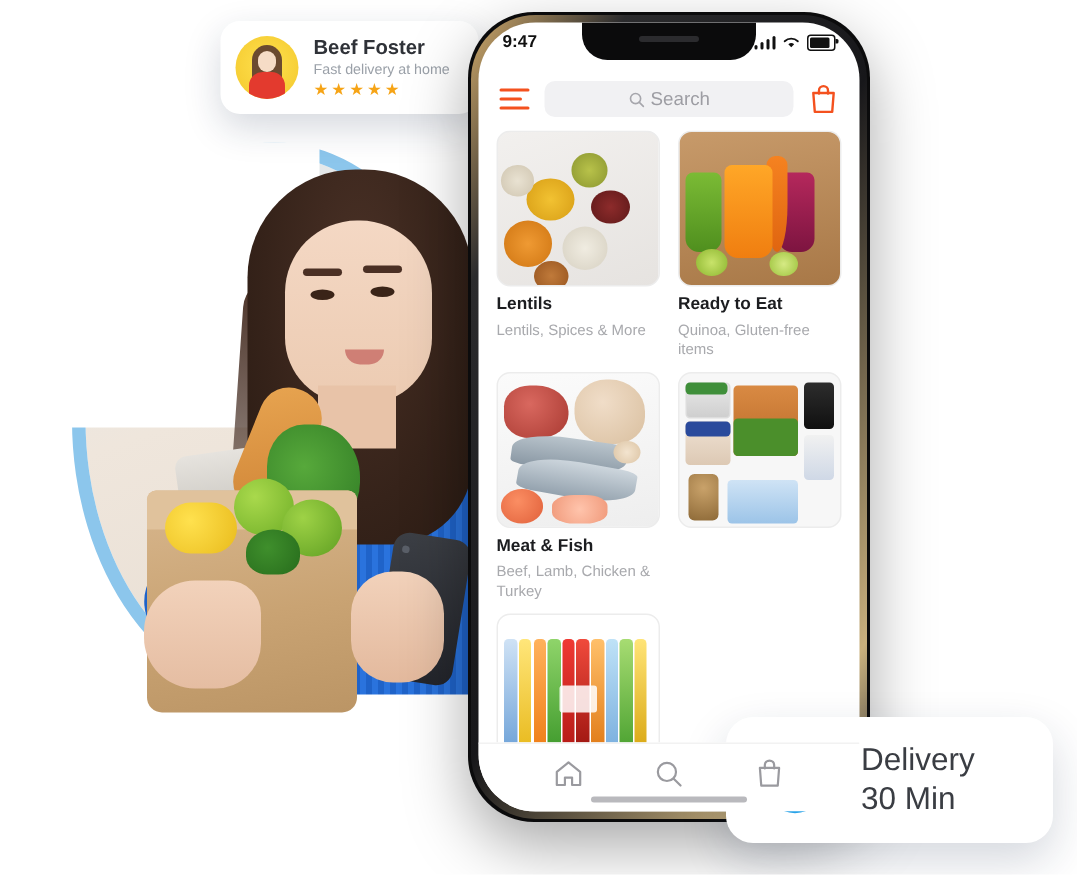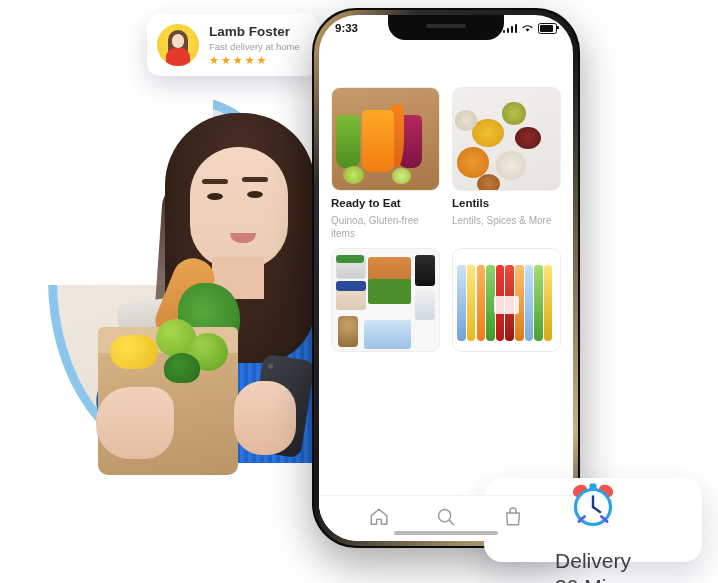--- a/index.html
+++ b/index.html
@@ -88,21 +88,21 @@
   .av-face{position:absolute;left:15px;top:10px;width:12px;height:14px;background:#f6dcc6;border-radius:6px;}
   .av-body{position:absolute;left:9px;top:24px;width:24px;height:20px;
      background:#e33a2e;border-radius:9px 9px 0 0;}
   .u-name{font-size:13.5px;font-weight:700;color:#2f3238;line-height:1.2;}
   .u-sub{font-size:9.5px;color:#9aa0a8;margin-top:1px;line-height:1.2;}
   .stars{margin-top:3px;display:flex;gap:2px;color:#F6A416;font-size:11px;line-height:1;}
 
   
   .badge-time{position:absolute;left:484px;top:478px;width:218px;height:84px;
      background:#fff;border-radius:18px;box-shadow:0 12px 30px rgba(20,40,70,.18);
-     display:flex;align-items:center;padding:0 20px;box-sizing:border-box;gap:18px;flex-direction:column;}
+     display:flex;align-items:center;padding:0 20px;box-sizing:border-box;gap:18px;}
   .clock{width:52px;height:52px;position:relative;flex:0 0 52px;}
   .bt-title{font-size:21px;color:#3a3d43;line-height:1.25;}
   .bt-sub{font-size:21px;color:#3a3d43;line-height:1.25;}
 
   
   .phone{position:absolute;left:312px;top:8px;width:268px;height:540px;
      background:#0b0b0c;border-radius:44px;box-shadow:0 16px 42px rgba(0,0,0,.34);
      padding:8px;box-sizing:border-box;}
   .phone-edge{position:absolute;inset:2px;border-radius:43px;
      background:linear-gradient(120deg,#cfa96a 0%,#2b2b2d 18%,#17171a 50%,#c9b07d 88%,#3a3a3c 100%);}
@@ -268,87 +268,120 @@
   </div>
 
 
   <div class="card-user">
     <div class="avatar">
       <div class="av-hair"></div>
         <div class="av-face"></div>
         <div class="av-body"></div>
     </div>
     <div>
-      <div class="u-name">Lamb Foster</div>
+      <div class="u-name">Beef Foster</div>
       <div class="u-sub">Fast delivery at home</div>
       <div class="stars">
         <span>★</span>
         <span>★</span>
         <span>★</span>
         <span>★</span>
         <span>★</span>
       </div>
     </div>
   </div>
 
   <div class="phone">
     <div class="phone-edge"></div>
     <div class="phone-inner">
       <div class="notch">
           <div class="spk"></div>
         </div>
 
       <div class="statusbar">
-        <div class="clock-txt">9:33</div>
+        <div class="clock-txt">9:47</div>
         <div class="sb-right">
           <div class="bars">
               <i></i>
               <i></i>
               <i></i>
               <i></i>
             </div>
           <svg width="13" height="10" viewBox="0 0 16 12">
             <path d="M8 10.4 L5.6 7.8 A3.6 3.6 0 0 1 10.4 7.8 Z" fill="#111"></path>
             <path d="M2.6 5.4 A7.8 7.8 0 0 1 13.4 5.4" stroke="#111" stroke-width="1.5" fill="none" stroke-linecap="round"></path>
           </svg>
           <div class="batt"></div>
         </div>
       </div>
 
+      <div class="appbar">
+        <div class="hamb">
+          <span></span>
+            <span></span>
+            <span></span>
+        </div>
+        <div class="search">
+          <svg width="11" height="11" viewBox="0 0 14 14">
+            <circle cx="6" cy="6" r="4.3" stroke="#a6a6ac" stroke-width="1.4" fill="none"></circle>
+            <line x1="9.2" y1="9.2" x2="12.6" y2="12.6" stroke="#a6a6ac" stroke-width="1.4" stroke-linecap="round"></line>
+          </svg>
+          <span class="s-txt">Search</span>
+        </div>
+        <div class="bagicon">
+          <svg width="20" height="22" viewBox="0 0 20 22">
+            <path d="M3.2 7 H16.8 L15.8 19.6 H4.2 Z" fill="none" stroke="#F4511E" stroke-width="1.6" stroke-linejoin="round"></path>
+            <path d="M7 7.4 V5.4 A3 3 0 0 1 13 5.4 V7.4" fill="none" stroke="#F4511E" stroke-width="1.6" stroke-linecap="round"></path>
+          </svg>
+        </div>
+      </div>
 
       <div class="content">
         <div class="grid">
-
-          <div class="cell">
-            <div class="thumb t-rte">
-              <s class="g1"></s>
-                <s class="g3"></s>
-                <div class="car"></div>
-                <s class="g2"></s>
-              <div class="lime"></div>
-                <div class="lime2"></div>
-            </div>
-            <div class="c-title">Ready to Eat</div>
-            <div class="c-sub">Quinoa, Gluten-free items</div>
-          </div>
 
           <div class="cell">
             <div class="thumb t-len">
               <b class="b1"></b>
                 <b class="b2"></b>
                 <b class="b3"></b>
                 <b class="b4"></b>
               <b class="b5"></b>
                 <b class="b6"></b>
                 <b class="b7"></b>
             </div>
             <div class="c-title">Lentils</div>
             <div class="c-sub">Lentils, Spices &amp; More</div>
           </div>
 
+          <div class="cell">
+            <div class="thumb t-rte">
+              <s class="g1"></s>
+                <s class="g3"></s>
+                <div class="car"></div>
+                <s class="g2"></s>
+              <div class="lime"></div>
+                <div class="lime2"></div>
+            </div>
+            <div class="c-title">Ready to Eat</div>
+            <div class="c-sub">Quinoa, Gluten-free items</div>
+          </div>
+
+          <div class="cell">
+            <div class="thumb t-mf">
+              <div class="meat"></div>
+                <div class="chick"></div>
+                <div class="fish1"></div>
+              <div class="fish2"></div>
+                <div class="egg"></div>
+                <div class="salm"></div>
+                <div class="shr"></div>
+            </div>
+            <div class="c-title">Meat &amp; Fish</div>
+            <div class="c-sub">Beef, Lamb, Chicken &amp; Turkey</div>
+          </div>
 
           <div class="cell">
             <div class="thumb t-pack">
               <d class="d1"></d>
                 <d class="d1b"></d>
                 <d class="d2"></d>
                 <d class="d2b"></d>
               <d class="d3"></d>
                 <d class="d4"></d>
                 <d class="d4b"></d>

